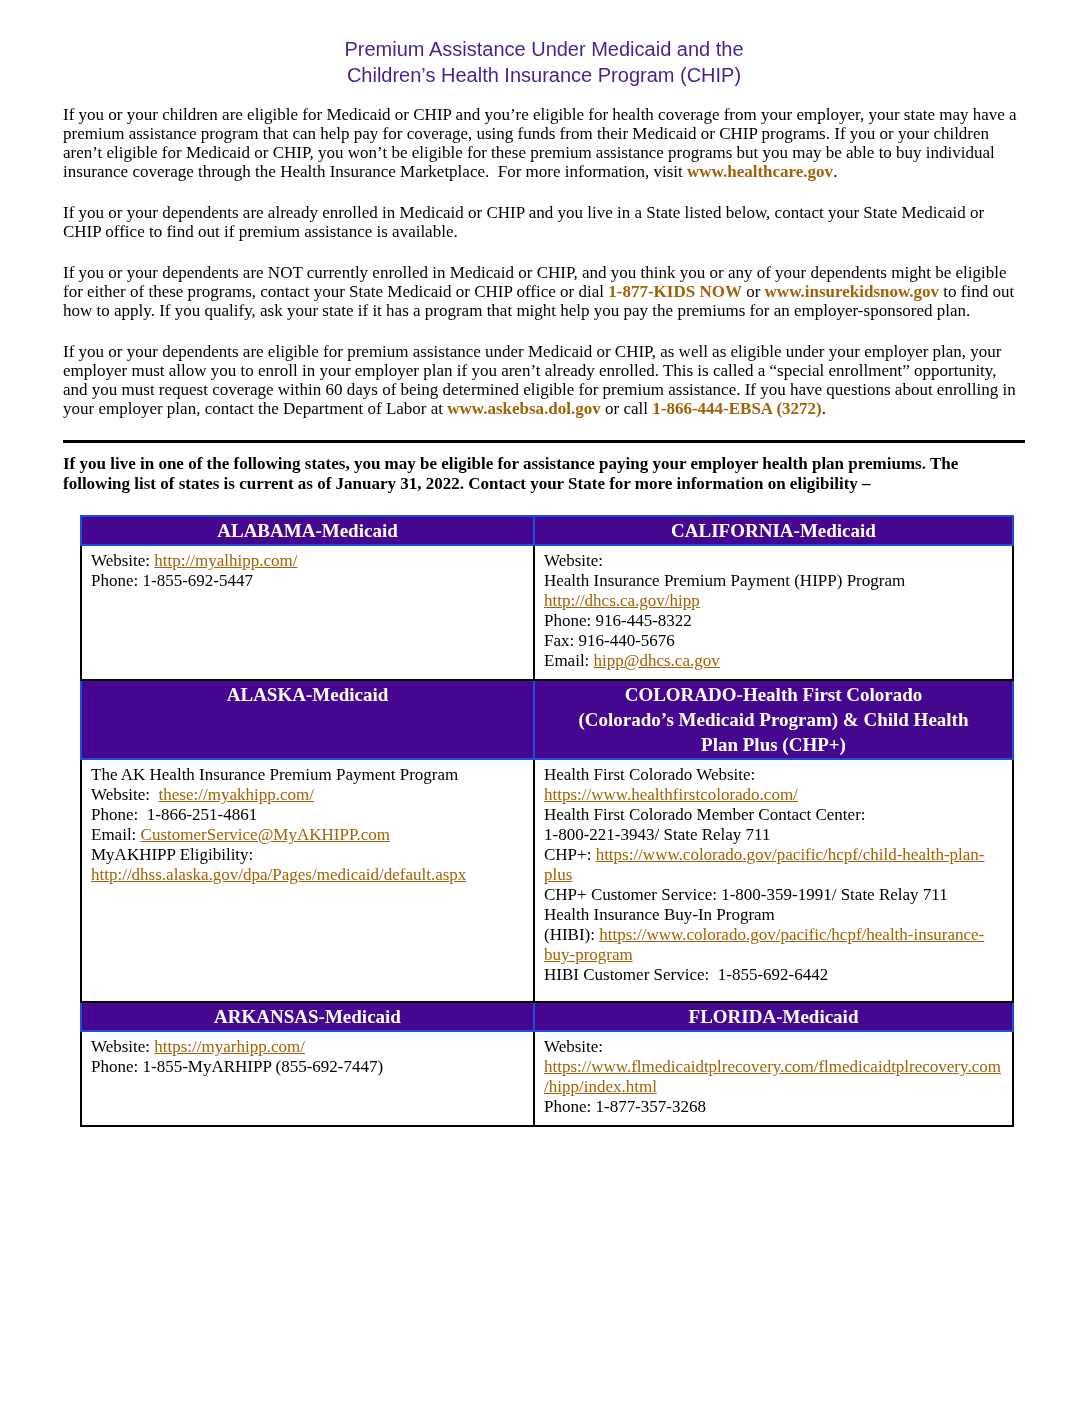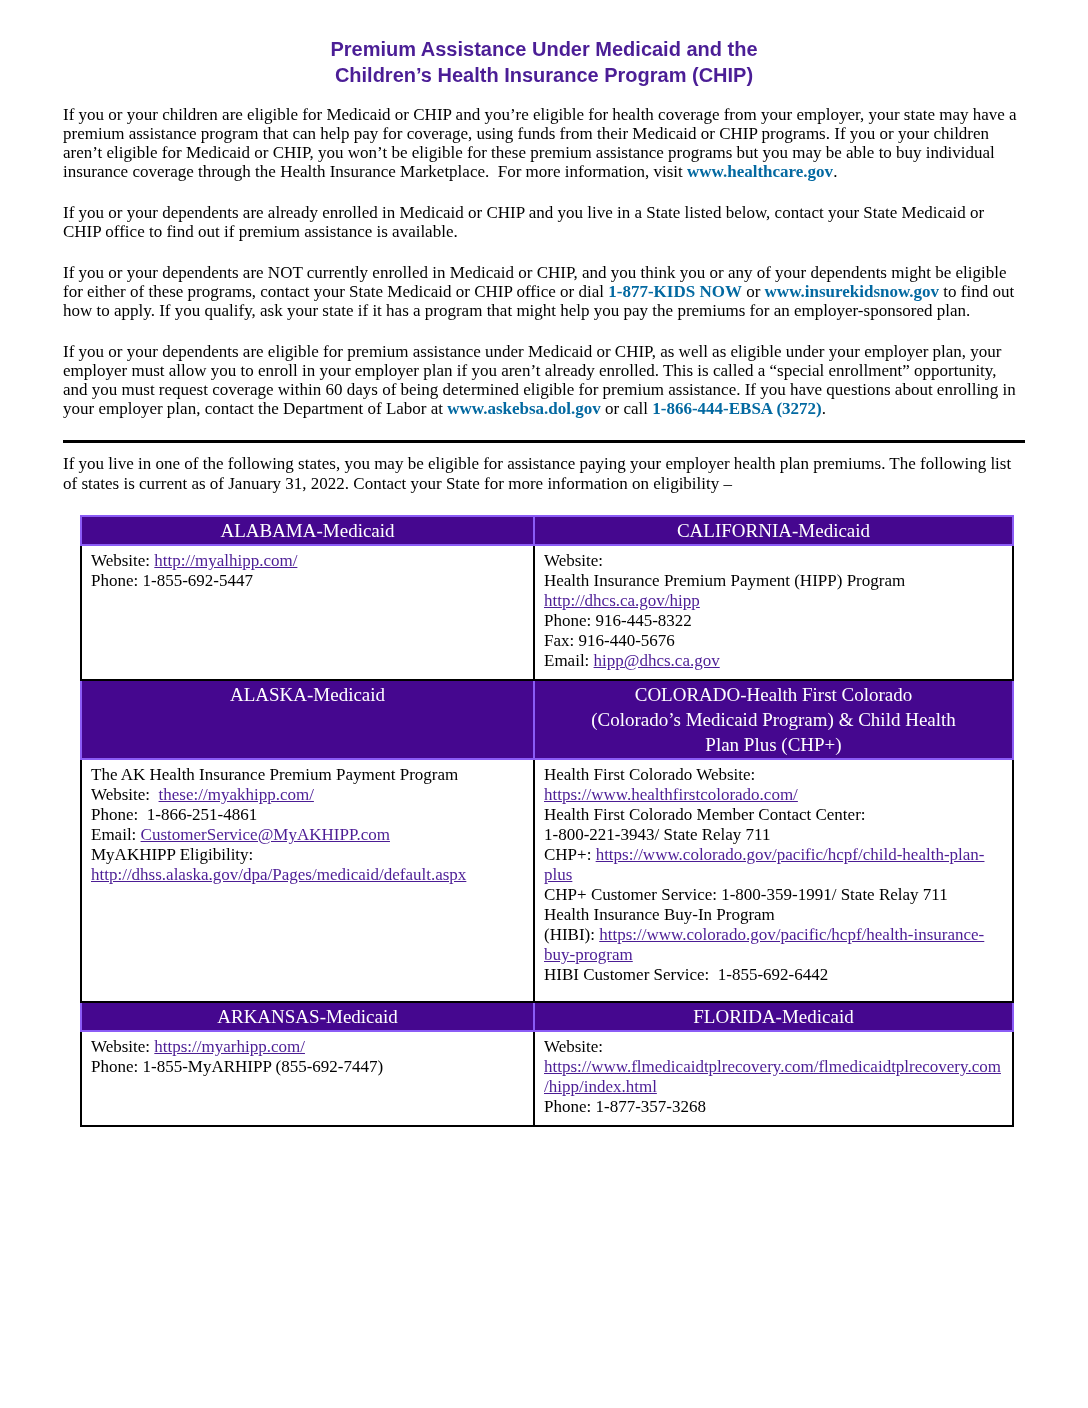--- a/index.html
+++ b/index.html
@@ -7,61 +7,61 @@
     width:1088px; min-height:1408px;
     font-family:"Liberation Serif","DejaVu Serif",serif;
     color:#000;
     -webkit-font-smoothing:antialiased;
   }
   .page { padding:36px 63px 140px 63px; box-sizing:border-box; }
 
   .doc-title {
     text-align:center;
     font-family:"Liberation Sans","DejaVu Sans",sans-serif;
-    font-weight:bold;
+    font-weight:normal;
     font-size:20px; line-height:26px;
     color:#4B1E96;
     margin:0 0 17px 0;
   }
 
   p.body-par { font-size:17px; line-height:19px; margin:0 0 22px 0; }
-  .plink { color:#0369a1; font-weight:bold; text-decoration:none; cursor:pointer; }
+  .plink { color:#a16207; font-weight:bold; text-decoration:none; cursor:pointer; }
   .bseg  { font-weight:normal; }
 
   .rule { border:none; border-top:3px solid #000; margin:8px 0 11px 0; }
 
-  .states-intro { font-weight:normal; font-size:17px; line-height:20px; margin:0 0 21px 0; }
+  .states-intro { font-weight:bold; font-size:17px; line-height:20px; margin:0 0 21px 0; }
 
   table.states {
     border-collapse:collapse;
     width:932px; margin-left:17px;
     table-layout:fixed;
   }
   table.states col.c-left  { width:453px; }
   table.states col.c-right { width:479px; }
   table.states th {
     background:#45078F;
     color:#fff;
-    font-weight:normal;
+    font-weight:bold;
     font-size:19px; line-height:25px;
     text-align:center; vertical-align:top;
-    border:2px solid #8b5cf6;
+    border:2px solid #1d4ed8;
     padding:1px 6px;
   }
   table.states td {
     border:2px solid #000;
     vertical-align:top;
     padding:5px 8px 8px 9px;
     font-size:17px; line-height:20px;
   }
   tr.row-c1 td { height:116px; }
   tr.row-c2 td { height:228px; }
   tr.row-c3 td { height:78px; }
   .cell-line { overflow-wrap:anywhere; }
-  .blink { color:#4c1d95; text-decoration:underline; cursor:pointer; overflow-wrap:anywhere; }
+  .blink { color:#a16207; text-decoration:underline; cursor:pointer; overflow-wrap:anywhere; }
 </style>
 </head>
 <body>
 
 <div class="page">
 
   <div class="doc-title">
     <div>Premium Assistance Under Medicaid and the</div>
     <div>Children’s Health Insurance Program (CHIP)</div>
   </div>

